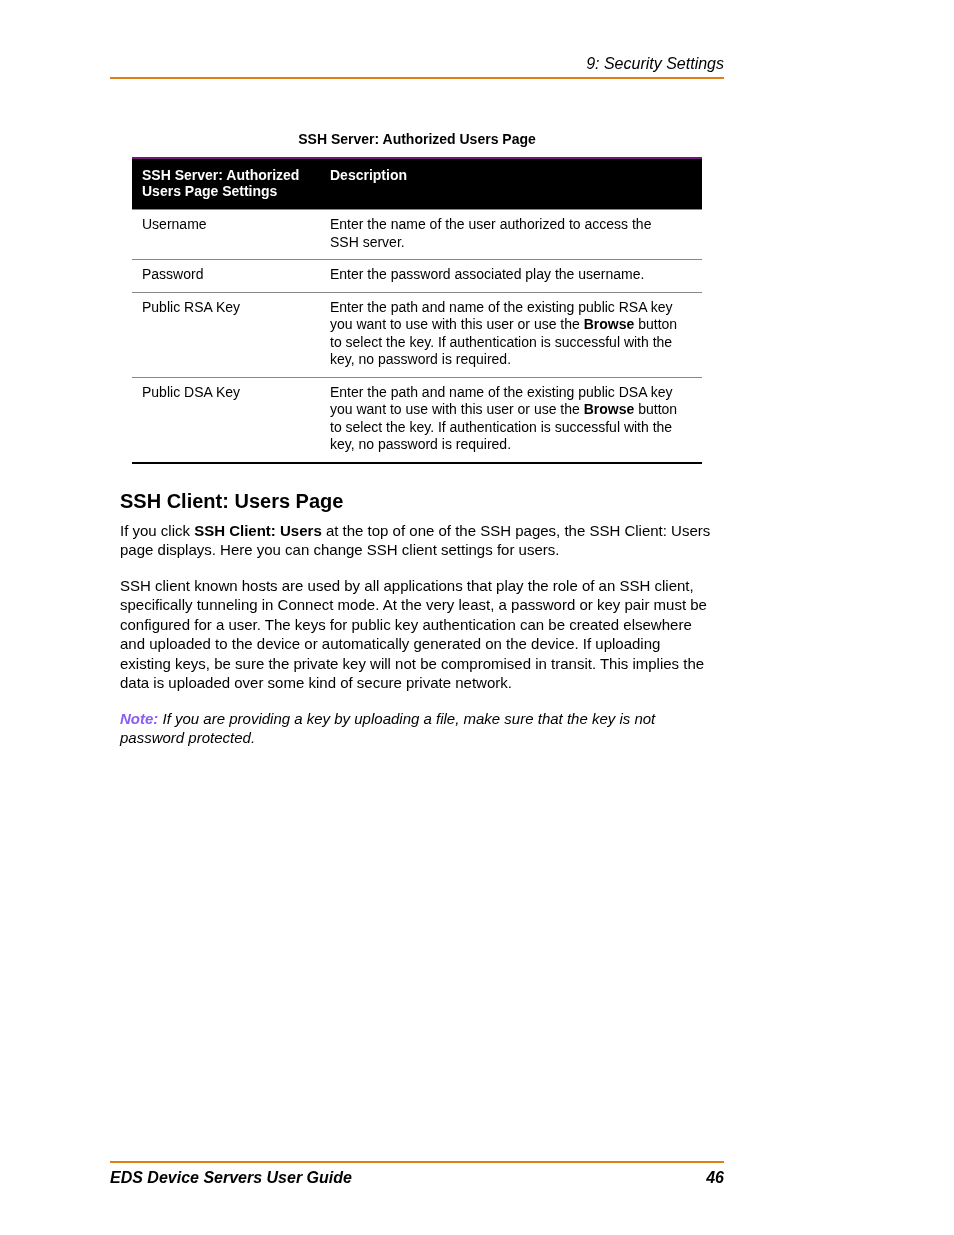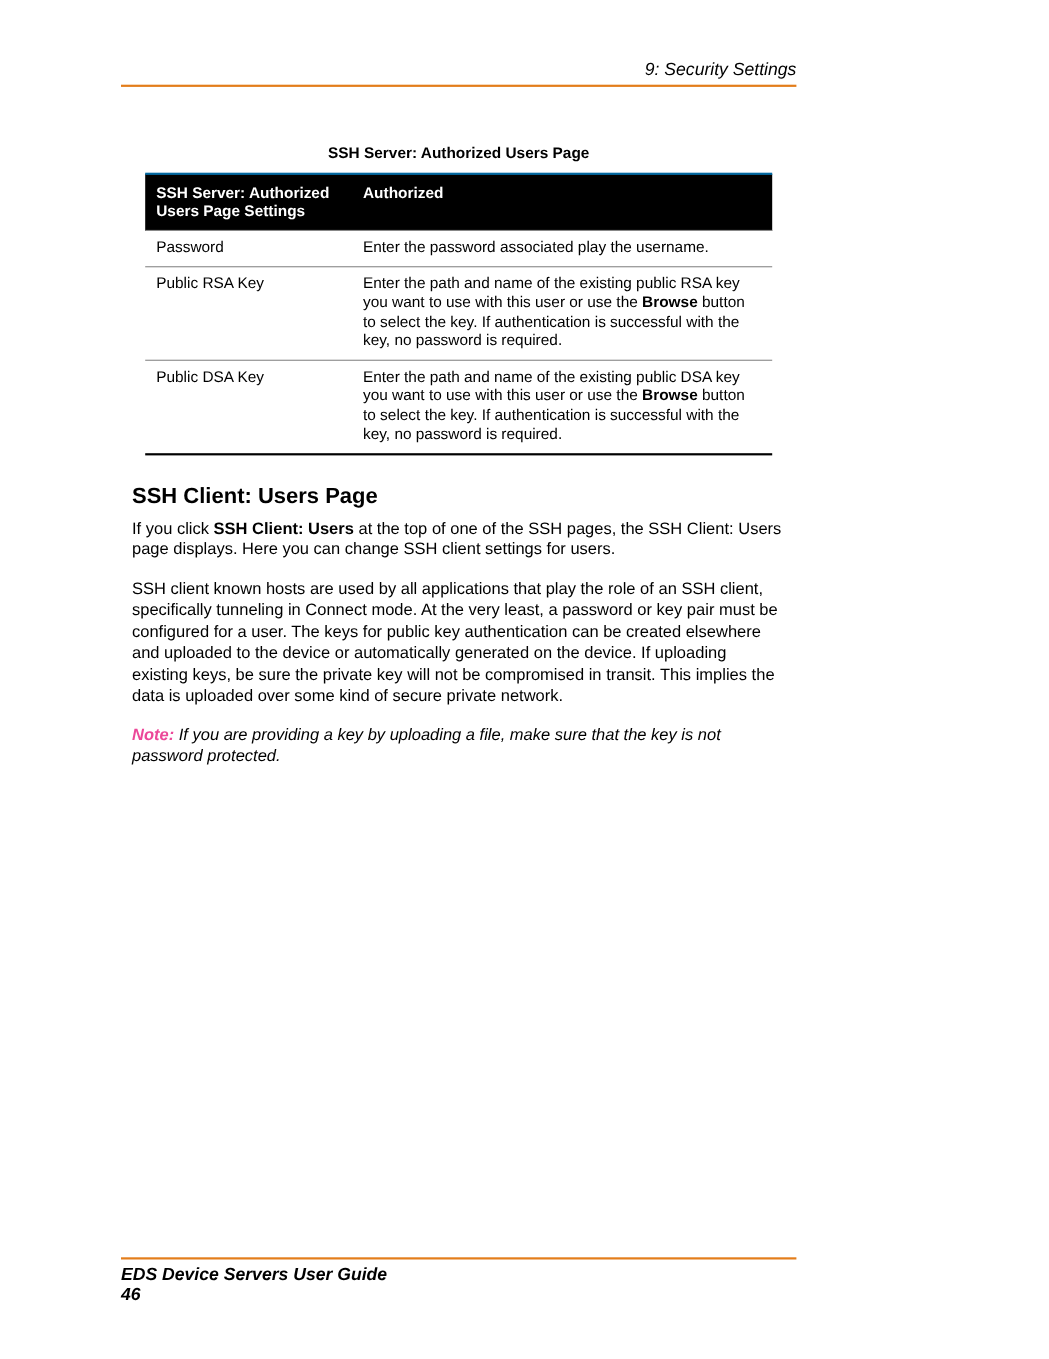--- a/index.html
+++ b/index.html
@@ -37,21 +37,21 @@
     text-align: center;
     font-weight: bold;
     font-size: 14px;
     margin-bottom: 10px;
     margin-top: 10px;
   }
   table.settings {
     border-collapse: collapse;
     width: 570px;
     margin: 0 auto;
-    border-top: 2px solid #0369a1;
+    border-top: 2px solid #701a75;
     border-bottom: 2px solid #000;
   }
   table.settings th {
     background: #000;
     color: #fff;
     text-align: left;
     vertical-align: top;
     font-size: 14px;
     padding: 8px 10px 10px 10px;
     font-weight: bold;
@@ -71,21 +71,21 @@
     font-weight: bold;
     margin: 26px 0 8px 0;
   }
   p.body {
     font-size: 15px;
     line-height: 1.3;
     margin: 0 0 16px 0;
   }
   .bold { font-weight: bold; margin-top: 24px; }
   .note-label {
-    color: #ec4899;
+    color: #8b5cf6;
     font-weight: bold;
     font-style: italic;
   }
   .note-text { font-style: italic; text-align: center; }
   .footer {
     position: absolute;
     left: 110px;
     right: 110px;
     bottom: 48px;
   }
@@ -93,38 +93,41 @@
     border: none;
     border-top: 2px solid #e37d1a;
     margin: 0 0 6px 0;
   }
   .footer-row {
     display: flex;
     justify-content: space-between;
     font-style: italic;
     font-weight: bold;
     font-size: 16px;
-    flex-direction: column;
   }
 </style>
 </head>
 <body>
 
 <div class="page">
   <div class="running-header">9: Security Settings</div>
   <hr class="header-rule">
 
   <div class="content">
     <div class="table-caption">SSH Server: Authorized Users Page</div>
 
     <table class="settings">
       <tbody>
           <tr>
         <th class="setting-col">SSH Server: Authorized Users Page Settings</th>
-        <th>Authorized</th>
+        <th>Description</th>
+      </tr>
+      <tr>
+        <td>Username</td>
+        <td class="desc"><span>Enter the name of the user authorized to access the SSH server.</span><span class="bold"></span><span></span></td>
       </tr>
       <tr>
         <td>Password</td>
         <td class="desc"><span>Enter the password associated play the username.</span><span class="bold"></span><span></span></td>
       </tr>
       <tr>
         <td>Public RSA Key</td>
         <td class="desc"><span>Enter the path and name of the existing public RSA key you want to use with this user or use the </span><span class="bold">Browse</span><span> button to select the key. If authentication is successful with the key, no password is required.</span></td>
       </tr>
       <tr>

